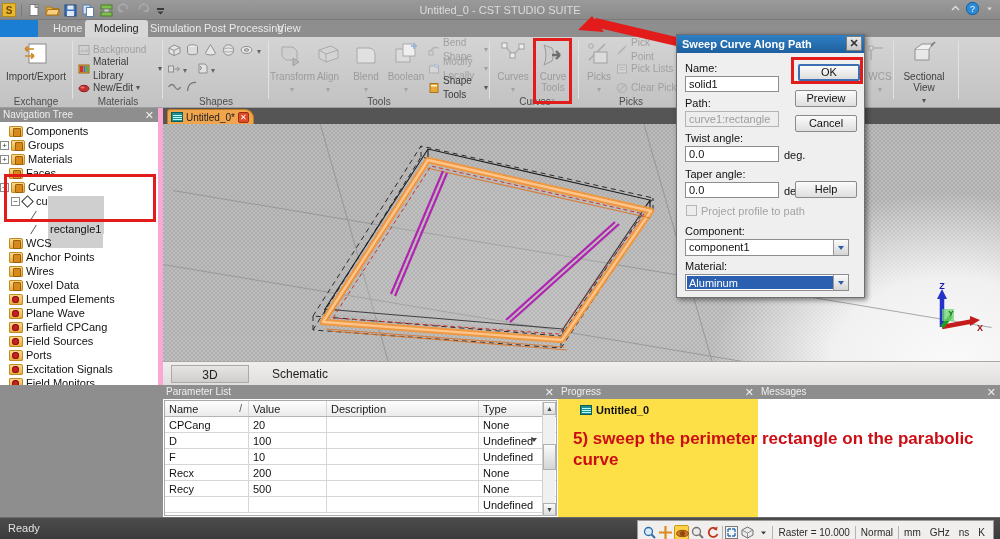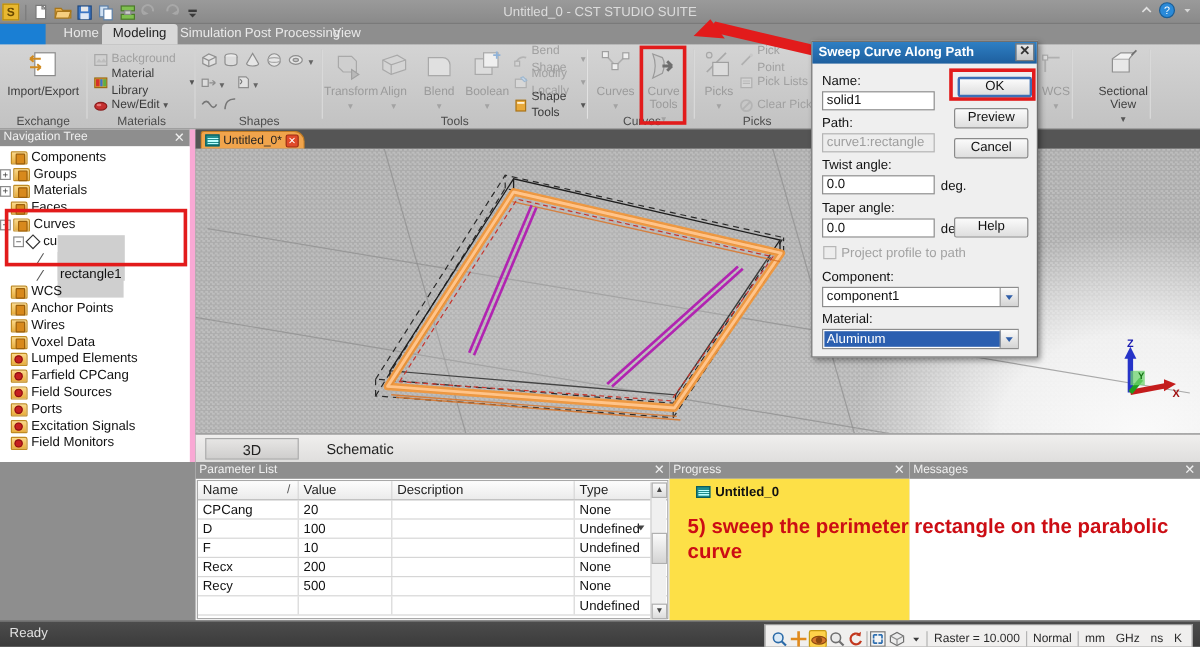--- a/index.html
+++ b/index.html
@@ -498,21 +498,21 @@
         <svg width="30" height="30" viewBox="0 0 30 30">
             <path d="M6 20 L6 8 L18 8" fill="none" stroke="#b0b0b0" stroke-width="1.5"></path>
             <rect x="4" y="6" width="4" height="4" fill="#ddd" stroke="#aaa"></rect>
           </svg></div>
       <span class="bl">WCS</span>
       <span style="font-size:8px;color:#a3a3a3;">▾</span>
     </div>
   </div>
   <div class="gsep" style="left:893px;"></div>
   <div class="rgroup" style="left:895px;width:60px;">
-    <div class="bigbtn" style="left:12px;width:58px;">
+    <div class="bigbtn" style="left:0;width:58px;">
       <div class="bi">
         <svg width="30" height="30" viewBox="0 0 30 30">
             <path d="M6 20 L6 9 L20 9 L20 20 Z" fill="#e8e8e8" stroke="#909090"></path>
             <path d="M6 9 L13 4 L24 4 L20 9" fill="#f2f2f2" stroke="#909090"></path>
             <path d="M22 6 l4 -4" stroke="#707070" stroke-width="1.4"></path>
           </svg></div>
       <span class="bl">Sectional View</span>
       <span style="font-size:8px;color:#555;">▾</span>
     </div>
   </div>
@@ -587,20 +587,25 @@
       </div>
       <div class="tnode">
         <span class="tline"></span>
         <span class="ficon lock"></span>
         <span>Voxel Data</span>
       </div>
       <div class="tnode">
         <span class="tline"></span>
         <span class="ficon red"></span>
         <span>Lumped Elements</span>
+      </div>
+      <div class="tnode">
+        <span class="tline"></span>
+        <span class="ficon red"></span>
+        <span>Plane Wave</span>
       </div>
       <div class="tnode">
         <span class="tline"></span>
         <span class="ficon red"></span>
         <span>Farfield CPCang</span>
       </div>
       <div class="tnode">
         <span class="tline"></span>
         <span class="ficon red"></span>
         <span>Field Sources</span>

